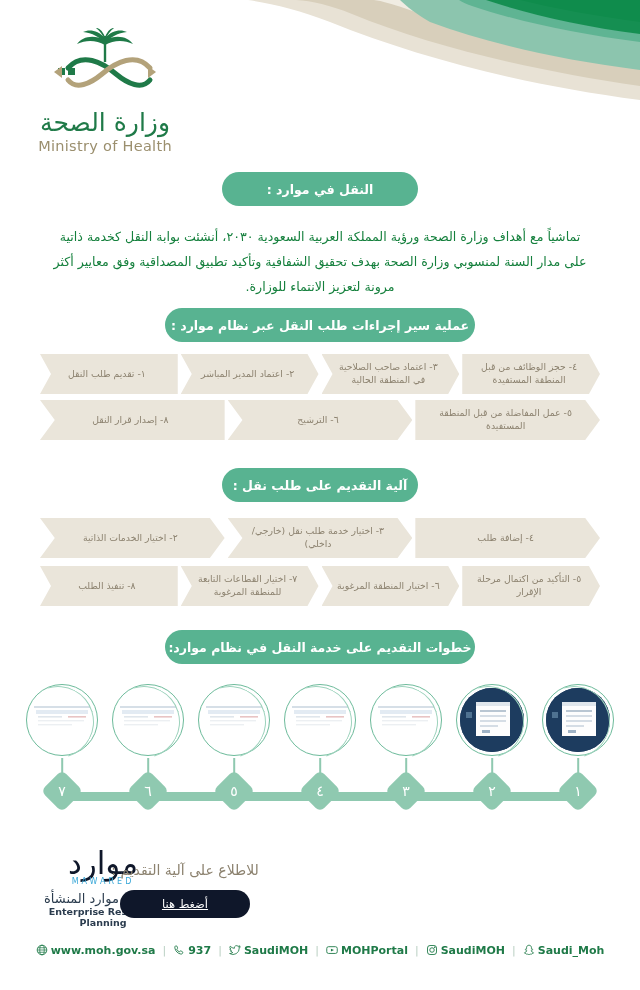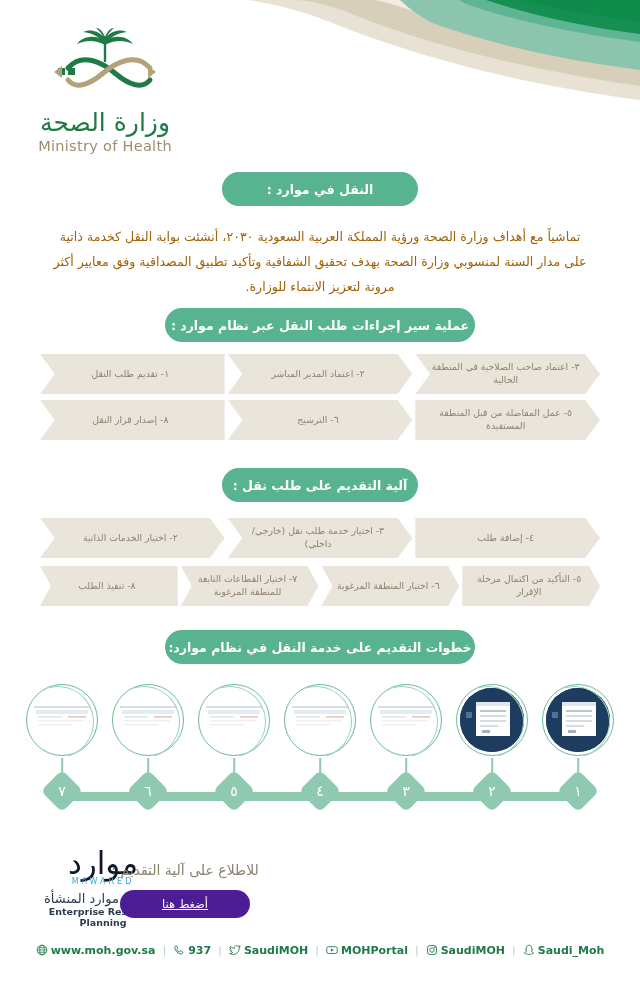--- a/index.html
+++ b/index.html
@@ -40,21 +40,21 @@
   }
   .pill.p1 { top: 172px; right: 222px; width: 196px; }
   .pill.p2 { top: 308px; right: 165px; width: 310px; }
   .pill.p3 { top: 468px; right: 222px; width: 196px; }
   .pill.p4 { top: 630px; right: 165px; width: 310px; }
 
   
   .intro {
     position: absolute; top: 224px; right: 48px; width: 544px;
     direction: rtl; text-align: center;
-    font-size: 12.6px; line-height: 2.0; color: #a16207;
+    font-size: 12.6px; line-height: 2.0; color: #15803d;
   }
 
   
   .chev-row {
     position: absolute; right: 40px; width: 560px; height: 40px;
     display: flex; flex-direction: row; gap: 3px;
   }
   .chev-row.r1 { top: 354px; }
   .chev-row.r2 { top: 400px; }
   .chev-row.r3 { top: 518px; }
@@ -122,21 +122,21 @@
   .mw-en { font-size: 9.5px; color: #2b3c4e; direction: ltr; font-weight: bold; }
 
   
   .cta-label {
     position: absolute; top: 862px; right: 355px; width: 200px;
     text-align: center; direction: rtl;
     font-size: 14px; color: #8c826f;
   }
   .cta-btn {
     position: absolute; top: 890px; right: 390px; width: 130px; height: 28px;
-    background: #4c1d95; border-radius: 14px; border: none;
+    background: #0f172a; border-radius: 14px; border: none;
     color: #ffffff; font-size: 11.5px; direction: rtl;
     text-decoration: underline; cursor: pointer;
     font-family: "DejaVu Sans", "Liberation Sans", sans-serif;
   }
 
   
   .footer {
     position: absolute; top: 944px; right: 0; width: 640px;
     display: flex; align-items: center; justify-content: center;
     direction: ltr; gap: 0px;
@@ -184,20 +184,21 @@
     <div class="logo-ar">وزارة الصحة</div>
     <div class="logo-en">Ministry of Health</div>
   </div>
 
   <div class="pill p1">النقل في موارد :</div>
   <div class="intro">تماشياً مع أهداف وزارة الصحة ورؤية المملكة العربية السعودية ٢٠٣٠، أنشئت بوابة النقل كخدمة ذاتية على مدار السنة لمنسوبي وزارة الصحة بهدف تحقيق الشفافية وتأكيد تطبيق المصداقية وفق معايير أكثر مرونة لتعزيز الانتماء للوزارة.</div>
 
   <div class="pill p2">عملية سير إجراءات طلب النقل عبر نظام موارد :</div>
 
   <div class="chev-row r1">
+    <div class="chev last">٤- حجز الوظائف من قبل المنطقة المستفيدة</div>
     <div class="chev">٣- اعتماد صاحب الصلاحية في المنطقة الحالية</div>
     <div class="chev">٢- اعتماد المدير المباشر</div>
     <div class="chev first">١- تقديم طلب النقل</div>
   </div>
 
   <div class="chev-row r2">
     <div class="chev last">٥- عمل المفاضلة من قبل المنطقة المستفيدة</div>
     <div class="chev">٦- الترشيح</div>
     <div class="chev first">٨- إصدار قرار النقل</div>
   </div>

